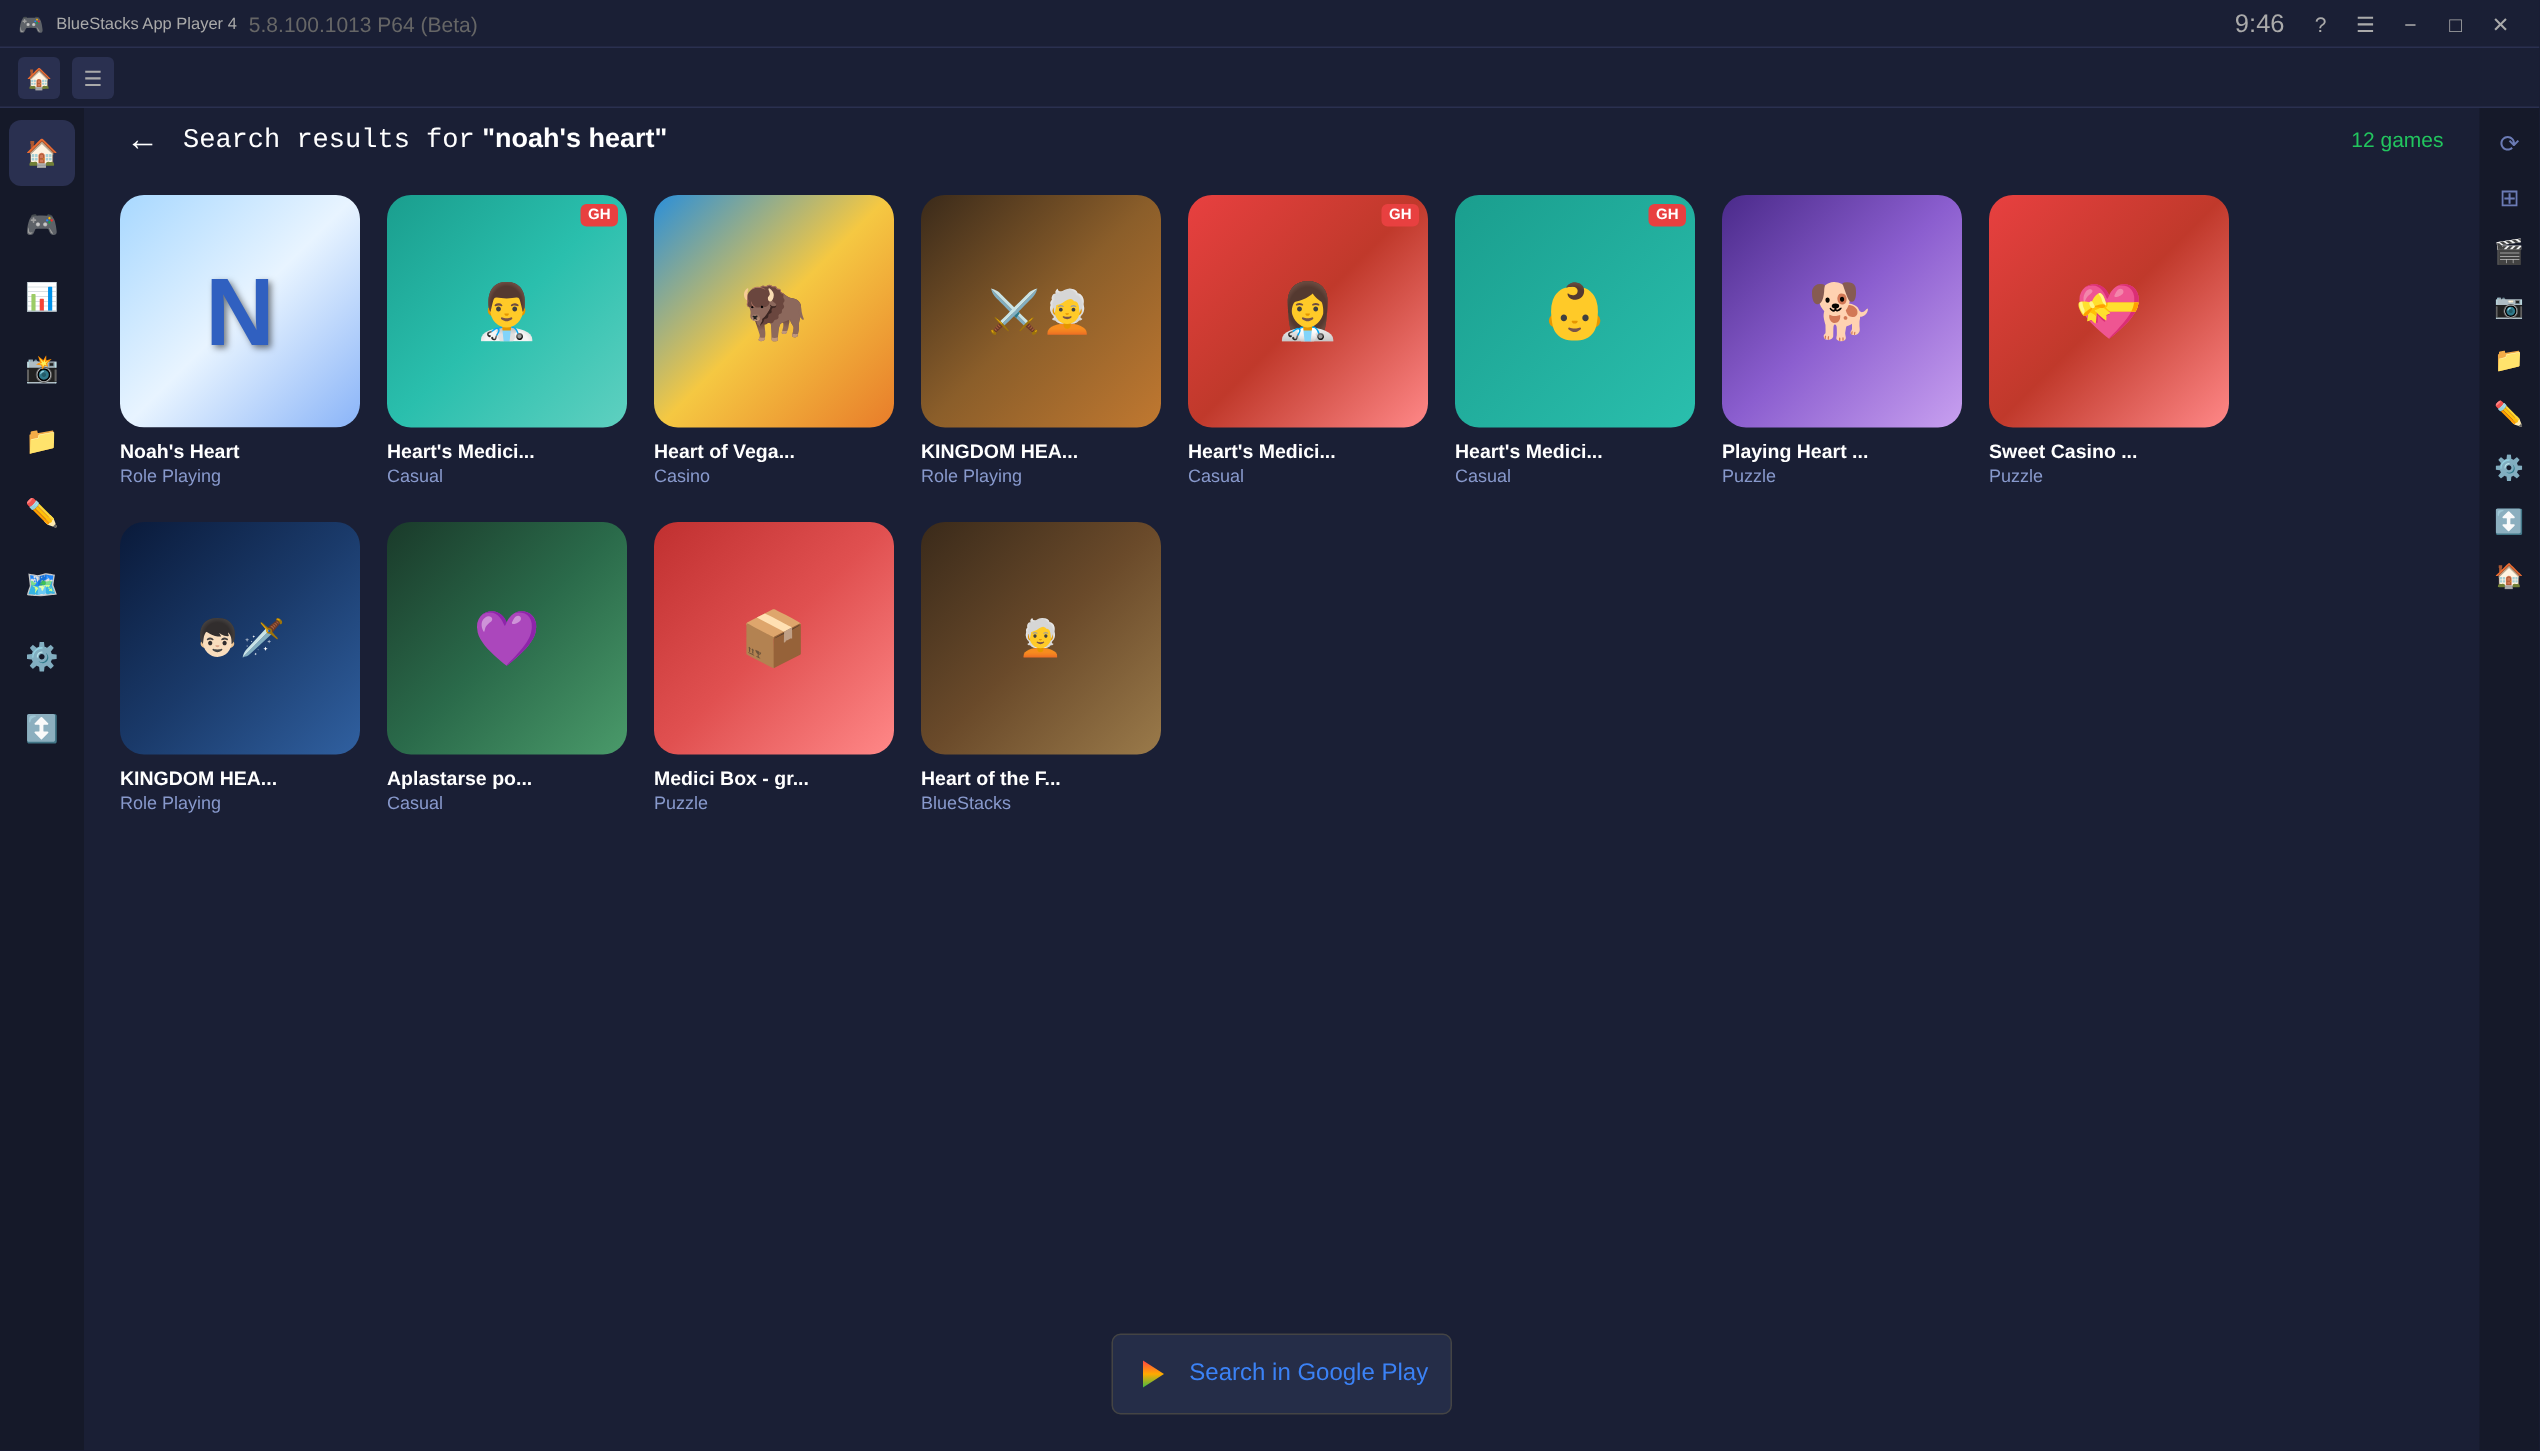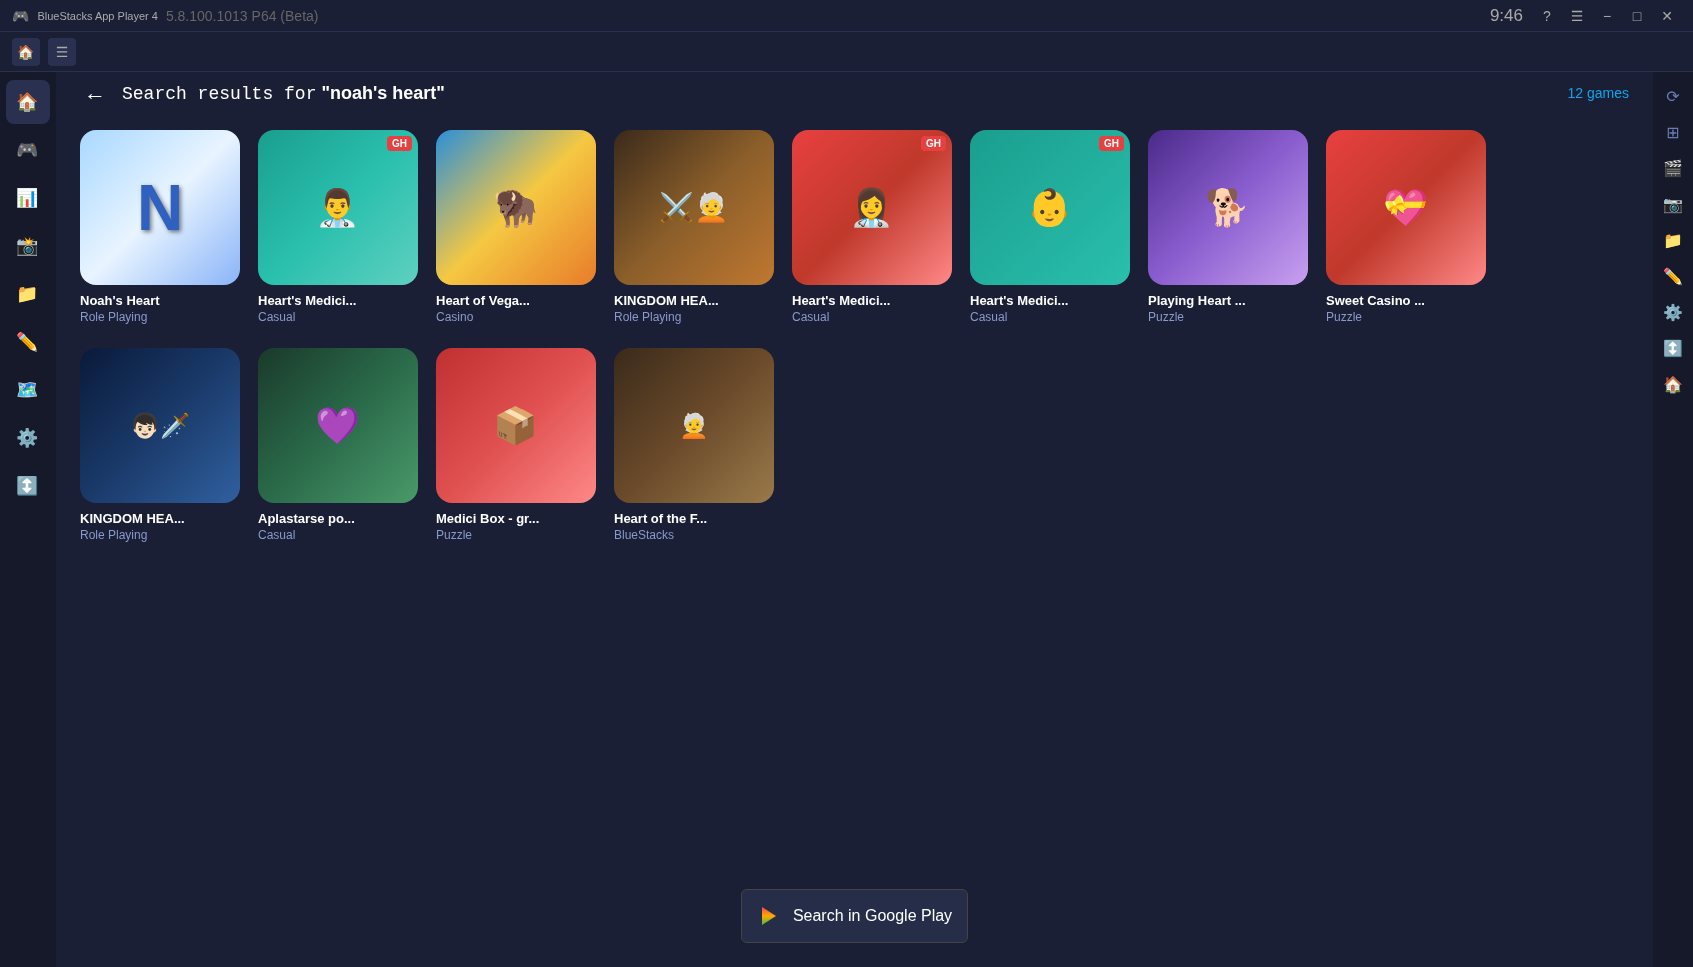--- a/index.html
+++ b/index.html
@@ -179,21 +179,21 @@
     .results-title span {
       font-weight: normal;
       font-family: Liberation Mono, monospace;
     }
     .results-title strong {
       font-weight: bold;
     }
     .games-count {
       margin-left: auto;
       font-size: 14px;
-      color: #0ea5e9;
+      color: #22c55e;
     }
 
     
     .games-grid {
       padding: 8px 24px;
       display: flex;
       flex-direction: column;
       gap: 24px;
       overflow-y: auto;
       flex: 1;
@@ -264,21 +264,21 @@
     }
     .google-play-btn {
       display: flex;
       align-items: center;
       gap: 12px;
       background: #252d48;
       border: 1px solid #444;
       border-radius: 6px;
       padding: 14px 15px;
       cursor: pointer;
-      color: #ffffff;
+      color: #3b82f6;
       font-size: 16px;
     }
 
     
     .right-sidebar {
       width: 40px;
       background: #151929;
       display: flex;
       flex-direction: column;
       align-items: center;

